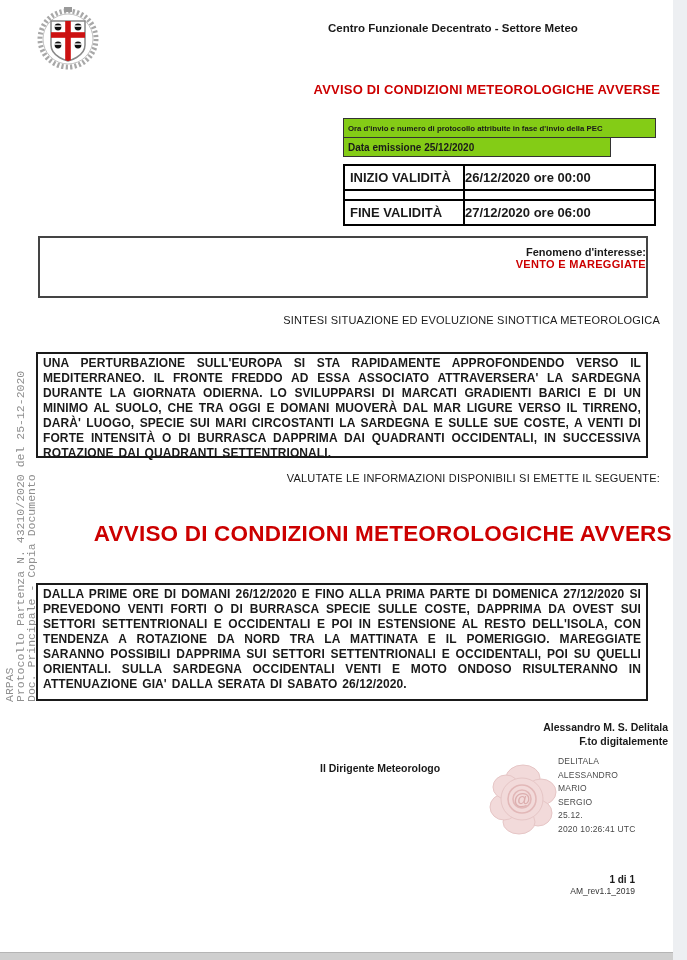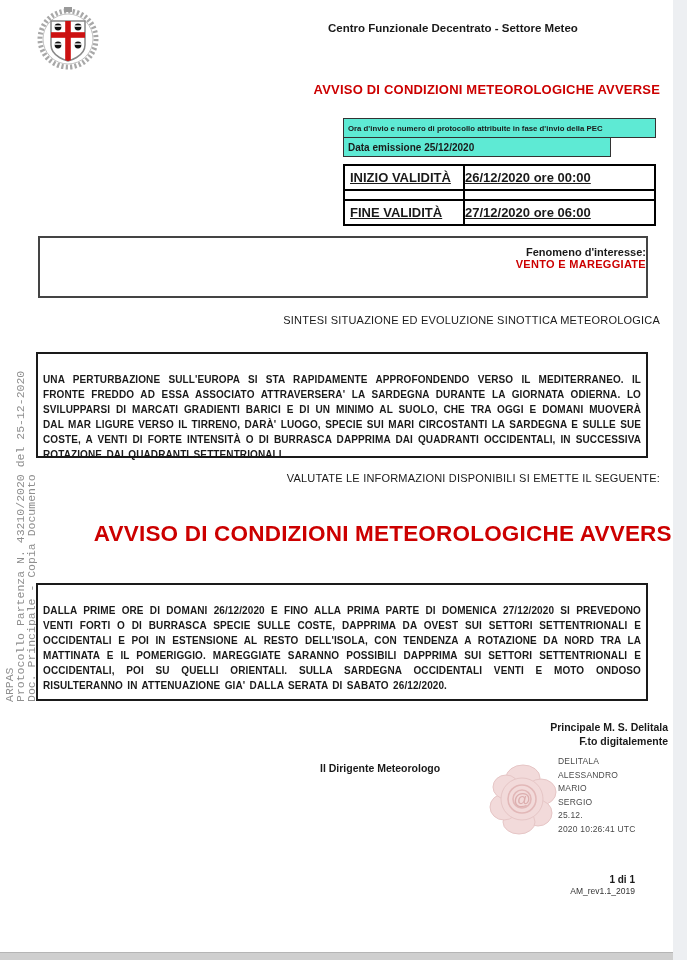--- a/index.html
+++ b/index.html
@@ -11,43 +11,43 @@
   .ctr{text-align:right;}
 
   
   .org-lines{font-size:8.5px;font-weight:bold;line-height:14px;letter-spacing:.2px;}
   .org-arpas{font-size:11px;font-weight:bold;line-height:14px;}
   .office-title{font-size:11.5px;font-weight:bold;}
 
   .notice-title{font-size:13px;font-weight:bold;color:#cc0000;letter-spacing:.2px;}
 
   
-  .pec-row{border:1px solid #333;background:#5eead4;box-sizing:border-box;}
+  .pec-row{border:1px solid #333;background:#84cc16;box-sizing:border-box;}
   .pec-row1{font-size:7.8px;font-weight:bold;line-height:19px;padding-left:4px;}
   .pec-row2{font-size:10px;font-weight:bold;line-height:19px;padding-left:4px;}
 
   
   .vtable{border:2px solid #000;box-sizing:border-box;background:#fff;}
   .vrow{display:flex;}
   .vrow-mid{height:8px;border-top:2px solid #000;border-bottom:2px solid #000;}
   .vlabel{width:120px;border-right:2px solid #000;padding-left:5px;box-sizing:border-box;}
   .vvalue{flex:1;}
   .vtext{font-size:13px;font-weight:bold;line-height:23px;white-space:nowrap;}
 
   
   .phen-box{border:2px solid #444;box-sizing:border-box;}
   .phen-label{font-size:11px;font-weight:bold;}
   .phen-value{font-size:11px;font-weight:bold;color:#cc0000;letter-spacing:.3px;}
 
   .section-heading{font-size:11px;font-weight:normal;letter-spacing:.2px;}
 
   .parabox{
     border:2px solid #1a1a1a;box-sizing:border-box;
-    font-size:10px;font-weight:bold;line-height:15px;
-    text-align:justify;padding:18px 5px;letter-spacing:.1px;word-spacing:1.5px;
+    font-size:12px;font-weight:bold;line-height:15px;
+    text-align:justify;padding:2px 5px;letter-spacing:.1px;word-spacing:1.5px;
   }
 
   .main-title{font-size:22.5px;font-weight:bold;color:#cc0000;letter-spacing:.2px;white-space:nowrap;}
 
   .sig-role{font-size:10.5px;font-weight:bold;margin-top:40px;}
   .sig-name{font-size:10.5px;font-weight:bold;line-height:14px;}
 
   .stamp-text{font-size:8.5px;color:#4a4a4a;line-height:13.5px;letter-spacing:.2px;}
 
   .footer-page{font-size:10px;font-weight:bold;line-height:12px;}
@@ -101,21 +101,21 @@
   </div>
 
 
   <div class="abs office-title" style="left:328px;top:22px;">Centro Funzionale Decentrato - Settore Meteo</div>
 
   <div class="abs notice-title ctr" style="left:30px;top:82px;width:630px;">AVVISO DI CONDIZIONI METEOROLOGICHE AVVERSE</div>
 
   <div class="abs pec-row pec-row1" style="left:343px;top:118px;width:313px;height:20px;">Ora d'invio e numero di protocollo attribuite in fase d'invio della PEC</div>
   <div class="abs pec-row pec-row2" style="left:343px;top:137px;width:268px;height:20px;">Data emissione 25/12/2020</div>
 
-  <div class="abs vtable" style="left:343px;top:164px;width:313px;text-decoration:underline;">
+  <div class="abs vtable" style="left:343px;top:164px;width:313px;">
     <div class="vrow">
       <div class="vlabel vtext">INIZIO VALIDITÀ</div>
       <div class="vvalue vtext">26/12/2020 ore 00:00</div>
     </div>
     <div class="vrow vrow-mid">
       <div class="vlabel" style="height:8px;"></div>
       <div class="vvalue"></div>
     </div>
     <div class="vrow">
       <div class="vlabel vtext">FINE VALIDITÀ</div>
@@ -133,21 +133,21 @@
   <div class="abs parabox" style="left:36px;top:352px;width:612px;height:106px;">UNA PERTURBAZIONE SULL'EUROPA SI STA RAPIDAMENTE APPROFONDENDO VERSO IL MEDITERRANEO. IL FRONTE FREDDO AD ESSA ASSOCIATO ATTRAVERSERA' LA SARDEGNA DURANTE LA GIORNATA ODIERNA. LO SVILUPPARSI DI MARCATI GRADIENTI BARICI E DI UN MINIMO AL SUOLO, CHE TRA OGGI E DOMANI MUOVERÀ DAL MAR LIGURE VERSO IL TIRRENO, DARÀ' LUOGO, SPECIE SUI MARI CIRCOSTANTI LA SARDEGNA E SULLE SUE COSTE, A VENTI DI FORTE INTENSITÀ O DI BURRASCA DAPPRIMA DAI QUADRANTI OCCIDENTALI, IN SUCCESSIVA ROTAZIONE DAI QUADRANTI SETTENTRIONALI.</div>
 
   <div class="abs section-heading ctr" style="left:30px;top:472px;width:630px;">VALUTATE LE INFORMAZIONI DISPONIBILI SI EMETTE IL SEGUENTE:</div>
 
   <div class="abs main-title ctr" style="left:0px;top:521px;width:687px;">AVVISO DI CONDIZIONI METEOROLOGICHE AVVERSE</div>
 
   <div class="abs parabox" style="left:36px;top:583px;width:612px;height:118px;">DALLA PRIME ORE DI DOMANI 26/12/2020 E FINO ALLA PRIMA PARTE DI DOMENICA 27/12/2020 SI PREVEDONO VENTI FORTI O DI BURRASCA SPECIE SULLE COSTE, DAPPRIMA DA OVEST SUI SETTORI SETTENTRIONALI E OCCIDENTALI E POI IN ESTENSIONE AL RESTO DELL'ISOLA, CON TENDENZA  A ROTAZIONE DA NORD TRA LA MATTINATA E IL POMERIGGIO. MAREGGIATE SARANNO POSSIBILI DAPPRIMA SUI SETTORI SETTENTRIONALI E OCCIDENTALI, POI SU QUELLI ORIENTALI. SULLA SARDEGNA OCCIDENTALI VENTI E MOTO ONDOSO RISULTERANNO IN ATTENUAZIONE GIA' DALLA SERATA DI SABATO 26/12/2020.</div>
 
   <div class="abs sig-role" style="left:320px;top:722px;">Il Dirigente Meteorologo</div>
   <div class="abs ctr" style="left:483px;top:720px;width:185px;">
-    <div class="sig-name">Principale M. S. Delitala</div>
+    <div class="sig-name">Alessandro M. S. Delitala</div>
     <div class="sig-name">F.to digitalemente</div>
   </div>
 
   <div class="abs" style="left:483px;top:750px;width:80px;height:95px;">
     <svg width="80" height="95" viewBox="0 0 80 95">
       <g fill="#f2dada" stroke="#e6c6c6" stroke-width="1">
         <ellipse cx="40" cy="28" rx="17" ry="13"></ellipse>
         <ellipse cx="58" cy="42" rx="15" ry="13"></ellipse>
         <ellipse cx="55" cy="63" rx="14" ry="13"></ellipse>
         <ellipse cx="36" cy="72" rx="16" ry="12"></ellipse>

